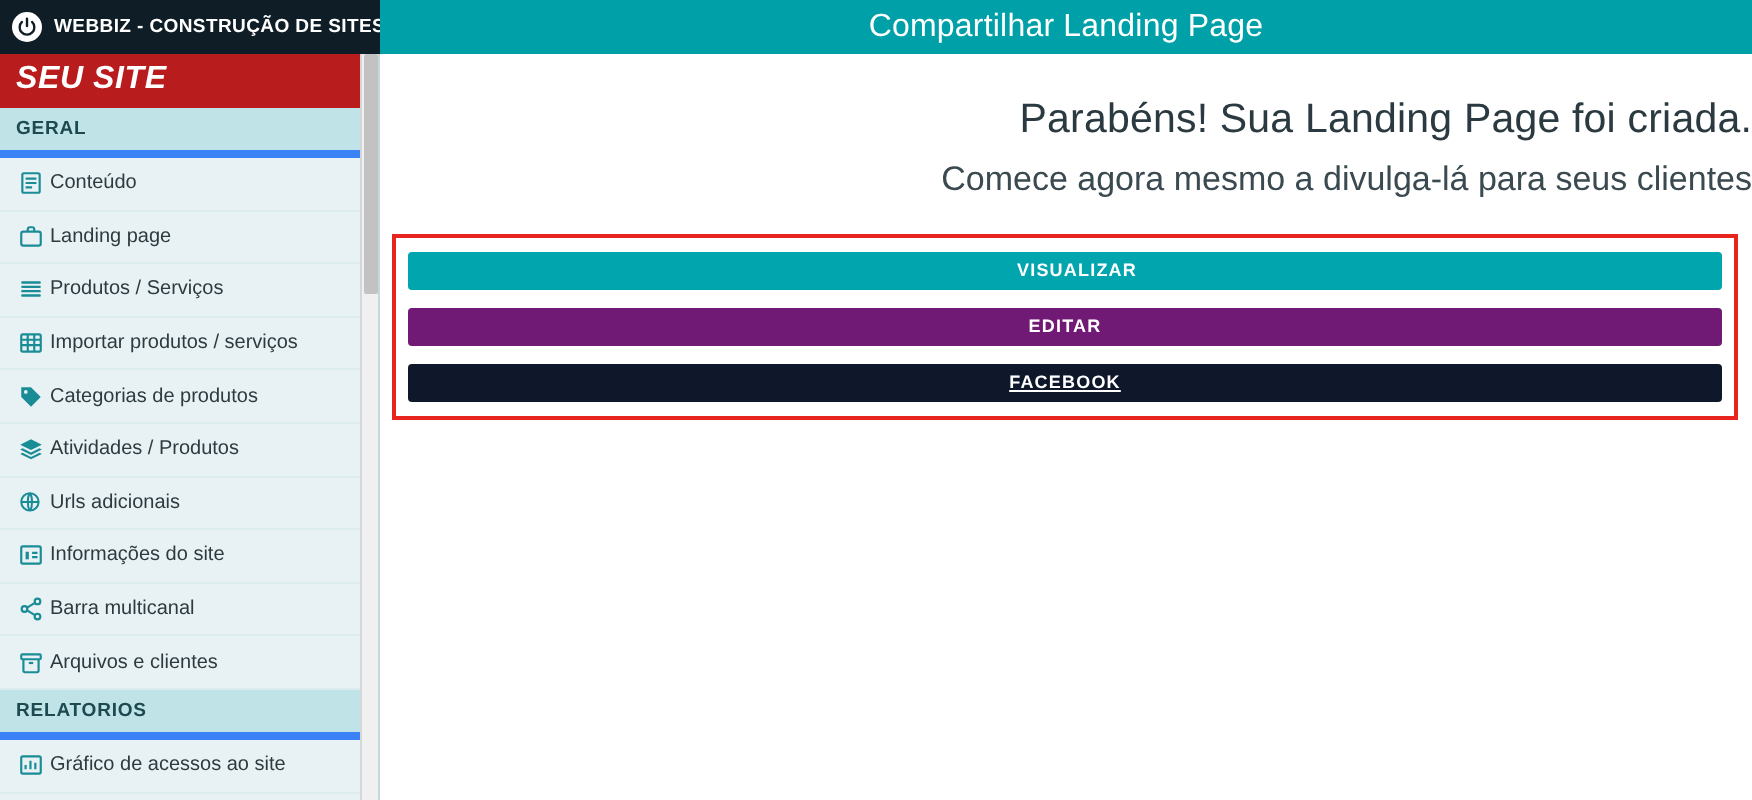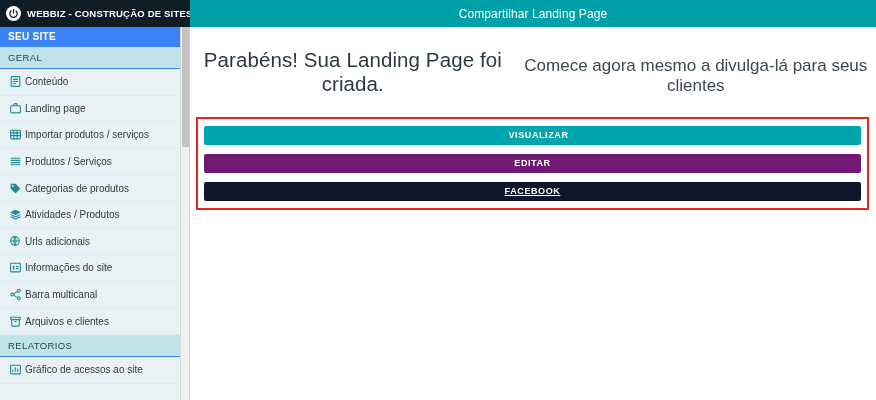--- a/index.html
+++ b/index.html
@@ -47,21 +47,21 @@
     flex: 0 0 15px;
     display: flex; align-items: center; justify-content: center;
   }
   .brand-logo svg { display:block; }
   .topbar-title {
     flex: 1;
     display: flex;
     align-items: center;
     justify-content: center;
     color: #ffffff;
-    font-size: 12px;
+    font-size: 16px;
     letter-spacing: .1px;
   }
 
   
   .body {
     flex: 1;
     display: flex;
     min-height: 0;
     position: relative;
   }
@@ -69,35 +69,36 @@
   
   .sidebar {
     width: 190px;
     flex: 0 0 190px;
     background: #e8f2f4;
     border-right: 1px solid #c3d6da;
     position: relative;
     overflow: hidden;
   }
   .sidebar-head {
-    background: #3b82f6;
+    background: #b91c1c;
     color: #ffffff;
-    font-size: 10px;
+    font-size: 16px;
     font-weight: bold;
     padding: 4px 8px 5px 8px;
     letter-spacing: .3px;
+    font-style: italic;
   }
   .sidebar-section {
     background: #bfe3e6;
     color: #1c4a50;
     font-size: 9.5px;
-    font-weight: normal;
+    font-weight: bold;
     letter-spacing: .4px;
     padding: 5px 8px 5px 8px;
-    border-bottom: 1px solid #3b82f6;
+    border-bottom: 4px solid #3b82f6;
   }
   .nav-item {
     display: flex;
     align-items: center;
     gap: 2px;
     height: 26.6px;
     padding: 0 8px;
     border-bottom: 1px solid #dcebee;
     font-size: 10px;
     color: #2d3b40;
@@ -132,21 +133,21 @@
   
   .main {
     flex: 1;
     background: #ffffff;
     position: relative;
     overflow: hidden;
   }
   .main-inner {
     padding-top: 21px;
     display: flex;
-    flex-direction: row;
+    flex-direction: column;
     align-items: flex-end;
   }
   .headline {
     font-size: 20.5px;
     color: #2b3a40;
     font-weight: normal;
     letter-spacing: .1px;
     text-align: center;
   }
   .subhead {
@@ -227,35 +228,35 @@
           <svg width="13" height="13" viewBox="0 0 24 24" fill="none" stroke="currentColor" stroke-width="2">
             <rect x="3" y="7" width="18" height="13" rx="2"></rect>
             <path d="M9 7V5a2 2 0 0 1 2-2h2a2 2 0 0 1 2 2v2"></path>
           </svg>
         </span>
         <span class="nav-label">Landing page</span>
       </div>
 
       <div class="nav-item">
         <span class="nav-icon">
+          <svg width="13" height="13" viewBox="0 0 24 24" fill="none" stroke="currentColor" stroke-width="2.2" stroke-linecap="round">
+            <path d="M4 6h16M4 10h16M4 14h16M4 18h16"></path>
+          </svg>
+        </span>
+        <span class="nav-label">Produtos / Serviços</span>
+      </div>
+
+      <div class="nav-item">
+        <span class="nav-icon">
           <svg width="13" height="13" viewBox="0 0 24 24" fill="none" stroke="currentColor" stroke-width="2">
             <rect x="3" y="4" width="18" height="16" rx="1.5"></rect>
             <path d="M3 9h18M3 14h18M9 4v16M15 4v16"></path>
           </svg>
         </span>
         <span class="nav-label">Importar produtos / serviços</span>
-      </div>
-
-      <div class="nav-item">
-        <span class="nav-icon">
-          <svg width="13" height="13" viewBox="0 0 24 24" fill="none" stroke="currentColor" stroke-width="2.2" stroke-linecap="round">
-            <path d="M4 6h16M4 10h16M4 14h16M4 18h16"></path>
-          </svg>
-        </span>
-        <span class="nav-label">Produtos / Serviços</span>
       </div>
 
       <div class="nav-item">
         <span class="nav-icon">
           <svg width="13" height="13" viewBox="0 0 24 24" fill="currentColor">
             <path d="M3 3h9l9 9-9 9-9-9V3zm4.2 2.6a1.7 1.7 0 1 0 0 3.4 1.7 1.7 0 0 0 0-3.4z"></path>
           </svg>
         </span>
         <span class="nav-label">Categorias de produtos</span>
       </div>

